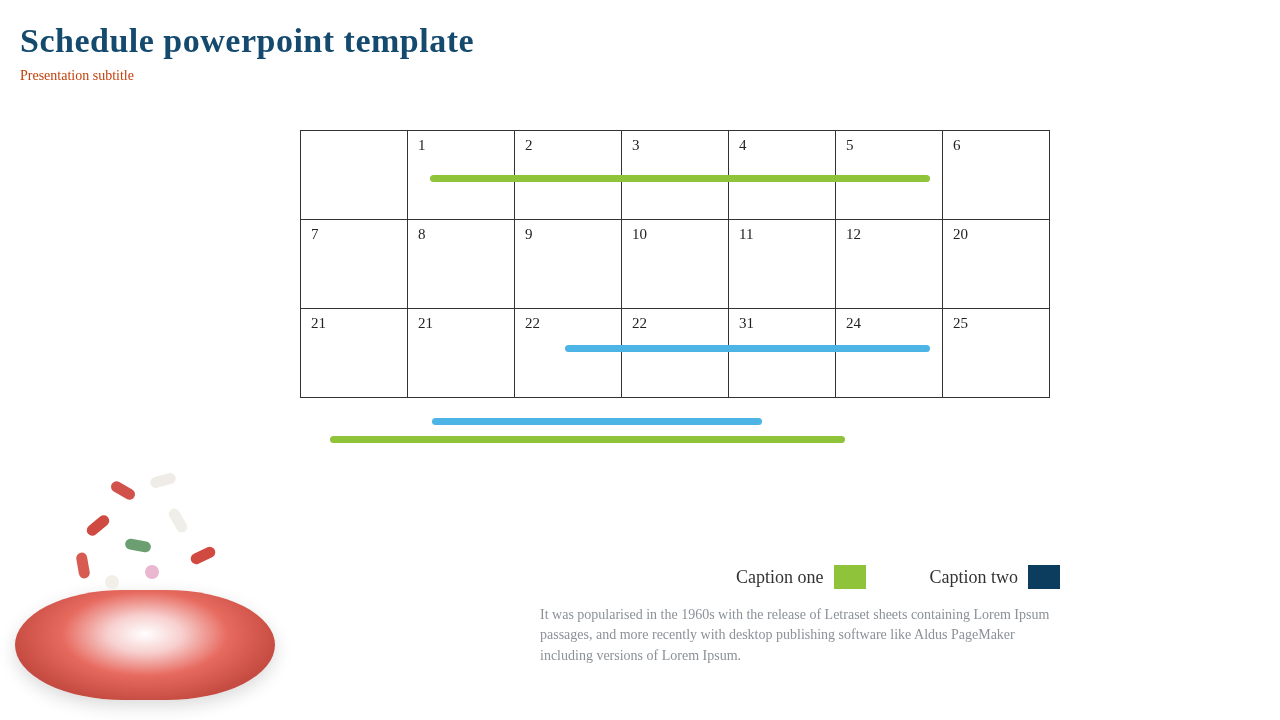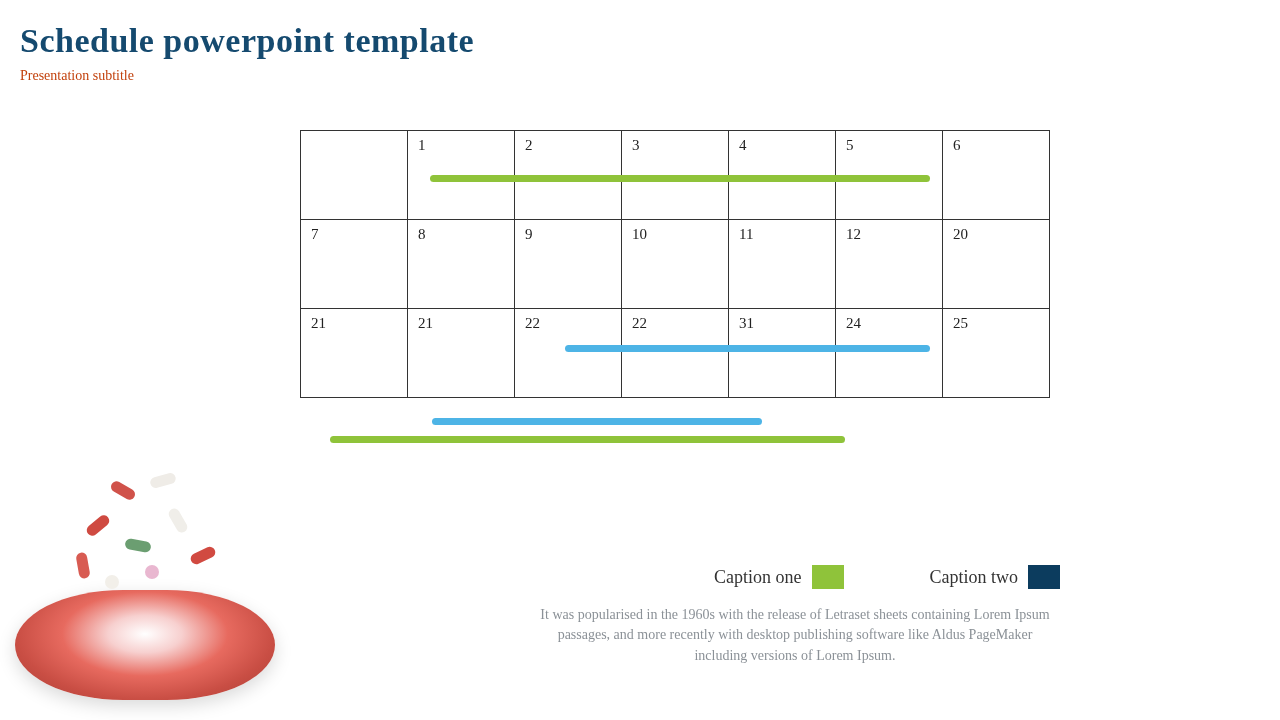--- a/index.html
+++ b/index.html
@@ -5,26 +5,26 @@
   html,body{margin:0;padding:0;width:1280px;height:720px;background:#fff;font-family:Georgia, 'Times New Roman', serif;color:#222;overflow:hidden}
   .slide{position:relative;width:1280px;height:720px}
   .title{position:absolute;left:20px;top:22px;font-size:34px;color:#154a6f;font-weight:700;letter-spacing:.5px}
   .subtitle{position:absolute;left:20px;top:68px;font-size:14px;color:#c2410c}
   .cal-wrap{position:absolute;left:300px;top:130px;width:750px}
   table.calendar{border-collapse:collapse;width:100%}
   table.calendar td{border:1px solid #333;width:14.28%;height:76px;vertical-align:top;padding:6px 10px;font-size:15px;color:#222}
   .bar{position:absolute;height:7px;border-radius:4px}
   .green{background:#8fc33a}
   .blue{background:#4db4e6}
-  .legend{position:absolute;left:540px;top:565px;width:520px;display:flex;justify-content:flex-end;gap:86px;align-items:center}
+  .legend{position:absolute;left:540px;top:565px;width:520px;display:flex;justify-content:flex-end;gap:64px;align-items:center}
   .legend .item{display:flex;align-items:center;gap:10px;font-size:18px;color:#333}
   .swatch{width:32px;height:24px}
   .s-green{background:#8fc33a}
   .s-navy{background:#0c3c5e}
-  .desc{position:absolute;right:230px;top:605px;width:510px;font-size:14px;color:#8b9197;text-align:center;line-height:1.45}
+  .desc{position:absolute;right:230px;top:605px;width:510px;font-size:14px;color:#8b9197;text-align:left;line-height:1.45}
   .pills-area{position:absolute;left:15px;top:465px;width:260px;height:235px}
   .pile{position:absolute;left:0;bottom:0;width:260px;height:110px;border-radius:50%/60%;background:radial-gradient(ellipse at 50% 40%,#fff 0,#f7d0cf 20%,#e76a5f 45%,#c94e44 70%,#a63b33 100%);box-shadow:0 6px 18px rgba(0,0,0,.15)}
   .cap{position:absolute;width:26px;height:11px;border-radius:6px;transform-origin:center}
   .tab{position:absolute;width:14px;height:14px;border-radius:50%}
 </style>
 </head>
 <body>
 <div class="slide">
 
   <div class="title">Schedule powerpoint  template</div>

